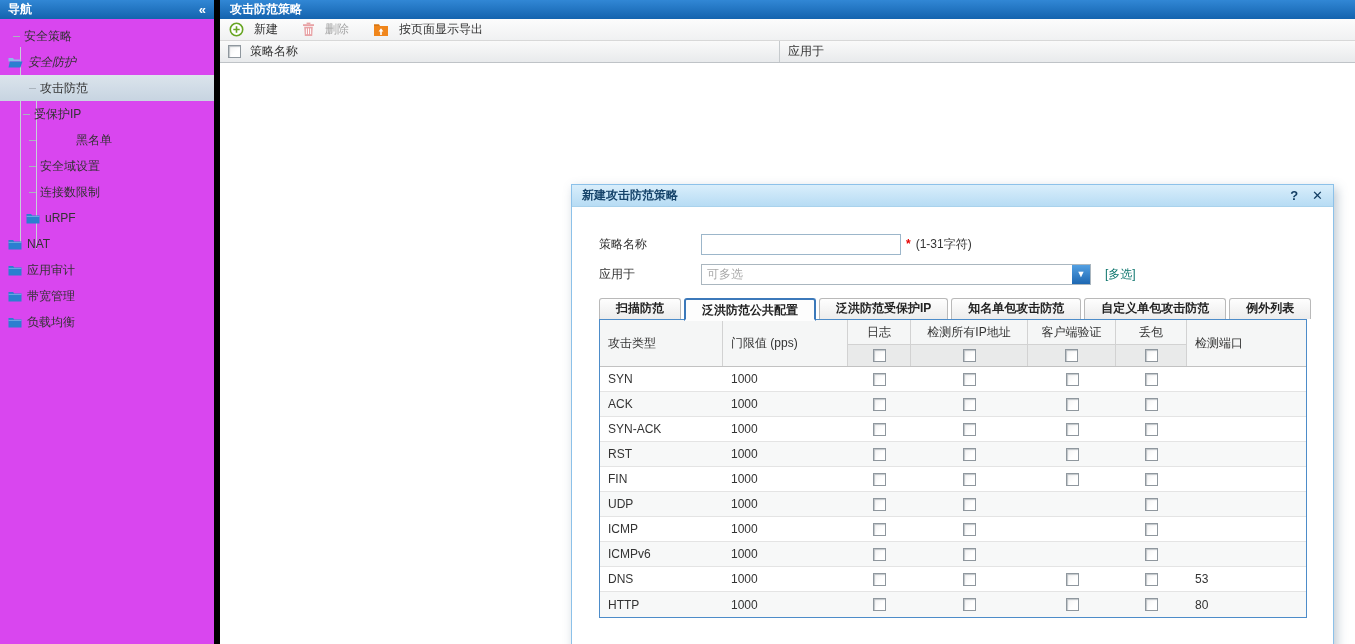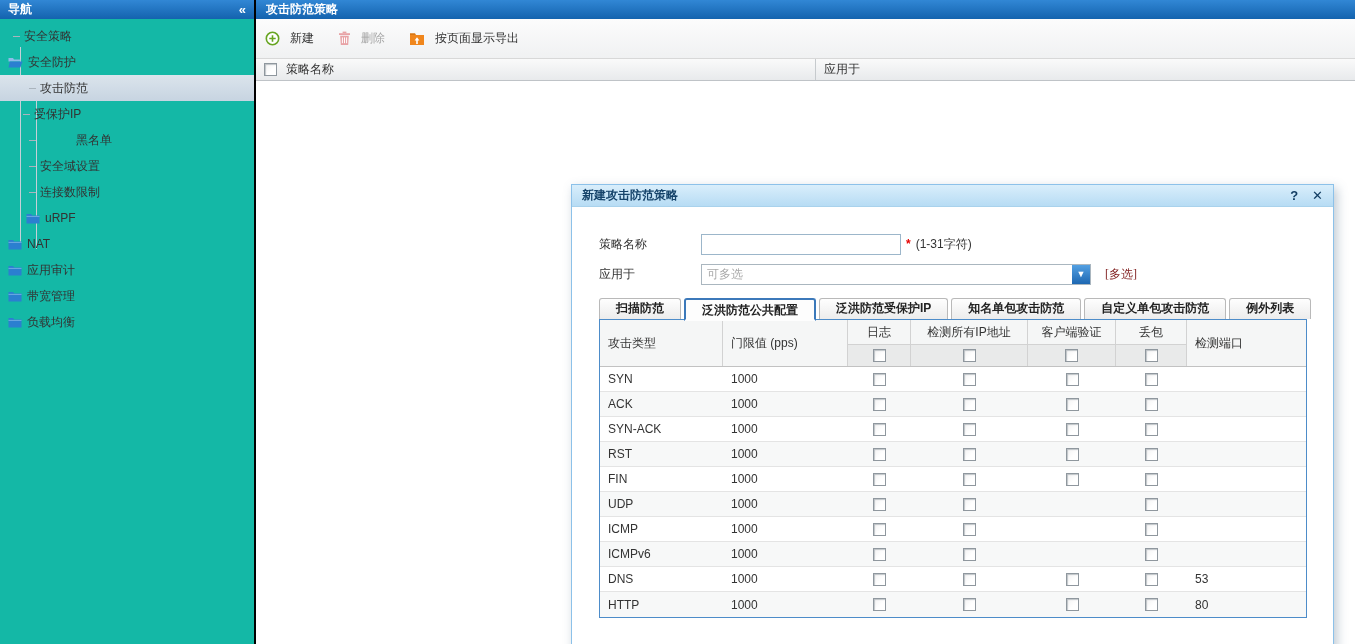--- a/index.html
+++ b/index.html
@@ -11,37 +11,37 @@
   .app { display:flex; height:100%; }
 
   
   .bluebar {
     height:19px; background:linear-gradient(#3187d5,#1463ae);
     color:#fff; font-weight:bold; display:flex; align-items:center;
     padding:0 8px; flex:0 0 auto;
   }
 
   
-  .sidebar { width:256px; background:#14b8a6; border-right:2px solid #000000; position:relative; display:flex; flex-direction:column; }
+  .sidebar { width:220px; background:#d946ef; border-right:6px solid #000000; position:relative; display:flex; flex-direction:column; }
   .sidebar .bluebar { justify-content:space-between; }
   .collapse { cursor:pointer; font-size:13px; }
   .navtree { position:relative; flex:1; padding-top:4px; }
   .vline { position:absolute; width:0; border-left:1px solid #c6cfd8; z-index:0; }
   .vline.l1 { left:20px; top:28px; height:200px; }
   .vline.l2 { left:36px; top:58px; height:172px; }
   .nav-item { height:26px; display:flex; align-items:center; cursor:pointer; position:relative; z-index:1; }
   .nav-item.selected { background:linear-gradient(#dbe4ec,#c7d4e1); }
   .dash { width:7px; border-top:1px solid #aab4bd; margin-right:4px; flex:0 0 auto; }
   .nicon { display:inline-flex; margin-right:5px; flex:0 0 auto; }
 
   
   .main { flex:1; display:flex; flex-direction:column; position:relative; background:#fff; }
   .main .bluebar { padding-left:10px; }
   .toolbar {
-    height:40px; background:linear-gradient(#fcfcfc,#f0f1f2);
+    height:22px; background:linear-gradient(#fcfcfc,#f0f1f2);
     border-bottom:1px solid #d8d8d8; display:flex; align-items:center;
     padding-left:9px; gap:24px; flex:0 0 auto;
   }
   .tbtn { display:flex; align-items:center; gap:5px; cursor:pointer; }
   .tbtn.disabled { color:#a6a6a6; cursor:default; }
   .list-header {
     height:22px; background:linear-gradient(#fafafa,#e8eaec);
     border-bottom:1px solid #bfc3c7; display:flex; align-items:stretch; flex:0 0 auto;
   }
   .col-name { width:560px; display:flex; align-items:center; gap:9px; padding-left:8px; border-right:1px solid #c6cacd; }
@@ -72,21 +72,21 @@
   .form-row { display:flex; align-items:center; height:22px; margin-bottom:8px; }
   .form-label { width:102px; }
   .text-input { width:200px; height:21px; border:1px solid #9cb6ca; padding:0 4px; font:inherit; color:#333; outline:none; }
   .req { color:#e60000; margin:0 5px; font-weight:bold; }
   .selectbox { width:390px; height:21px; border:1px solid #aab6bf; display:flex; align-items:stretch; background:#fff; cursor:default; }
   .selectbox .ph { flex:1; color:#a9a9a9; display:flex; align-items:center; padding-left:5px; }
   .selectbox .dd {
     width:18px; background:linear-gradient(#53a0e2,#1d67b2); color:#fff;
     display:flex; align-items:center; justify-content:center; font-size:9px; cursor:pointer;
   }
-  .mslink { color:#7f1d1d; margin-left:14px; cursor:pointer;font-family:Liberation Serif, serif; }
+  .mslink { color:#0f766e; margin-left:14px; cursor:pointer; }
 
   
   .tabs { display:flex; margin-top:13px; align-items:flex-end; position:relative; z-index:2; }
   .tab {
     height:21px; line-height:19px; padding:0 16px; margin-right:3px; text-align:center;
     border:1px solid #b9b9b9; border-bottom:none; border-radius:3px 3px 0 0;
     background:linear-gradient(#fefefe,#ececec); font-weight:bold; cursor:pointer; color:#222;
   }
   .tab.active {
     border:2px solid #3c79ba; border-bottom:2px solid #fdfdfd; background:#fdfdfd;
@@ -127,21 +127,21 @@
       <span>导航</span>
       <span class="collapse">«</span>
     </div>
     <div class="navtree">
       <div class="vline l1"></div>
       <div class="vline l2"></div>
     <div class="nav-item" style="padding-left: 13px;">
           <span class="dash"></span>
           <span>安全策略</span>
         </div>
-        <div class="nav-item" style="padding-left: 8px;">
+        <div class="nav-item" style="padding-left: 8px; font-style: italic;">
           <span class="nicon">
             <svg width="15" height="11" viewBox="0 0 15 11">
               <path d="M.5 1h4.5l1 1.6h6.5v2H.5z" fill="#8ebce9"></path>
               <path d="M1.8 4.4h12.7l-2.1 6.1H.5z" fill="#2b7fd0"></path>
             </svg>
           </span>
           <span>安全防护</span>
         </div>
         <div class="nav-item selected" style="padding-left: 29px;">
           <span class="dash"></span>

